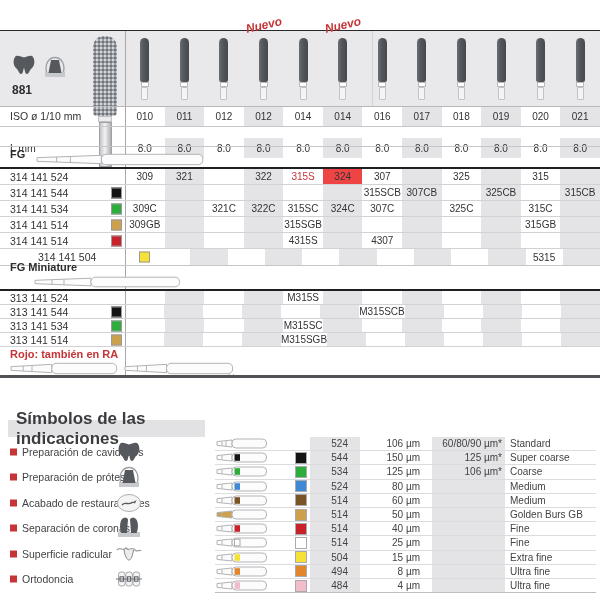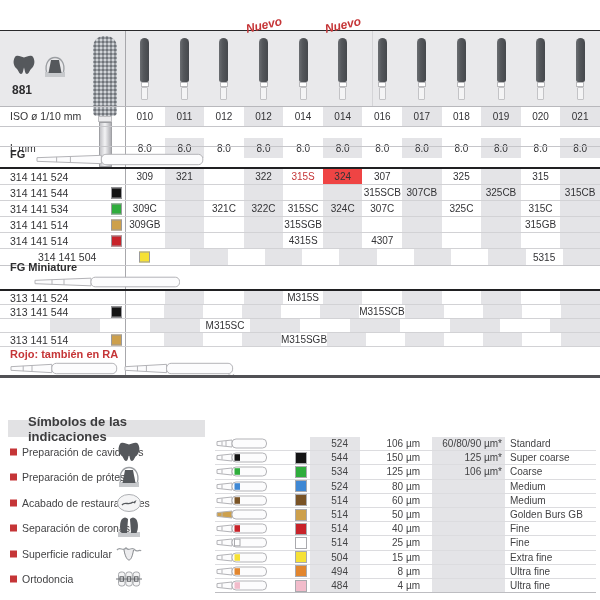--- a/index.html
+++ b/index.html
@@ -28,21 +28,21 @@
     background-size:4px 4px,4px 4px;background-position:0 0,2px 2px;background-color:#9a9ea3;}
   .bigbur-neck{position:absolute;left:98px;top:116px;width:14px;height:6px;background:#ececee;border:1px solid #bfbfc2;box-sizing:border-box;}
   .bigbur-shank{position:absolute;left:99px;top:122px;width:13px;height:45px;
     background:linear-gradient(90deg,#c3c3c7,#f3f3f5 45%,#aeaeb3);border:1px solid #9fa0a4;box-sizing:border-box;}
   .nuevo{position:absolute;top:18px;width:50px;font-size:12px;font-weight:bold;font-style:italic;
          transform:rotate(-13deg);text-align:center;}
   .figno{position:absolute;left:12px;top:83px;font-size:12px;font-weight:bold;color:#2d2d2f;}
   .seclabel{position:absolute;left:10px;font-weight:bold;font-size:11px;color:#2d2d2f;}
   .burline{position:absolute;}
   .headingbar{position:absolute;height:17px;background:#e2e2e4;display:flex;align-items:center;
-              font-size:13px;font-weight:bold;color:#3c3c3e;padding-left:20px;box-sizing:border-box;}
+              font-size:17px;font-weight:bold;color:#3c3c3e;padding-left:8px;box-sizing:border-box;}
   .symitem{position:absolute;left:8px;width:100px;height:24px;display:flex;align-items:center;font-size:10.5px;color:#434345;}
   .symbullet{position:absolute;left:2px;top:50%;transform:translateY(-50%);width:7px;height:7px;}
   .symtext{padding-left:14px;white-space:nowrap;}
   .symicon{position:absolute;left:115px;width:27px;height:24px;display:flex;align-items:center;justify-content:center;}
   .grow{position:absolute;left:215px;width:381px;display:flex;align-items:center;box-sizing:border-box;
         border-bottom:1px solid #dcdcdf;font-size:10px;color:#434345;}
   .g-bur{width:62px;flex:none;display:flex;align-items:center;padding-left:1px;box-sizing:border-box;}
   .g-sw{width:33px;flex:none;display:flex;align-items:center;justify-content:flex-end;padding-right:3px;box-sizing:border-box;}
   .g-sw .sq{width:12px;height:12px;border:1px solid #aaaaae;box-sizing:border-box;}
   .g-code{width:50px;flex:none;text-align:right;padding-right:12px;box-sizing:border-box;align-self:stretch;display:flex;align-items:center;justify-content:flex-end;}
@@ -310,20 +310,24 @@
         <div class="cell"></div>
         <div class="cell" style="background: rgb(228, 228, 231);"></div>
         <div class="cell">M315SCB</div>
         <div class="cell" style="background: rgb(228, 228, 231);"></div>
         <div class="cell"></div>
         <div class="cell" style="background: rgb(228, 228, 231);"></div>
         <div class="cell"></div>
         <div class="cell" style="background: rgb(228, 228, 231);"></div>
       </div>
       <div class="trow" style="top: 319px; height: 14px; border-bottom: 1px solid rgb(210, 210, 213);">
+        <div class="lbl">
+          <span>313 141 534</span>
+          <span class="sw" style="background: rgb(47, 173, 60);"></span>
+        </div>
         <div class="cell"></div>
         <div class="cell" style="background: rgb(228, 228, 231);"></div>
         <div class="cell"></div>
         <div class="cell" style="background: rgb(228, 228, 231);"></div>
         <div class="cell">M315SC</div>
         <div class="cell" style="background: rgb(228, 228, 231);"></div>
         <div class="cell"></div>
         <div class="cell" style="background: rgb(228, 228, 231);"></div>
         <div class="cell"></div>
         <div class="cell" style="background: rgb(228, 228, 231);"></div>

